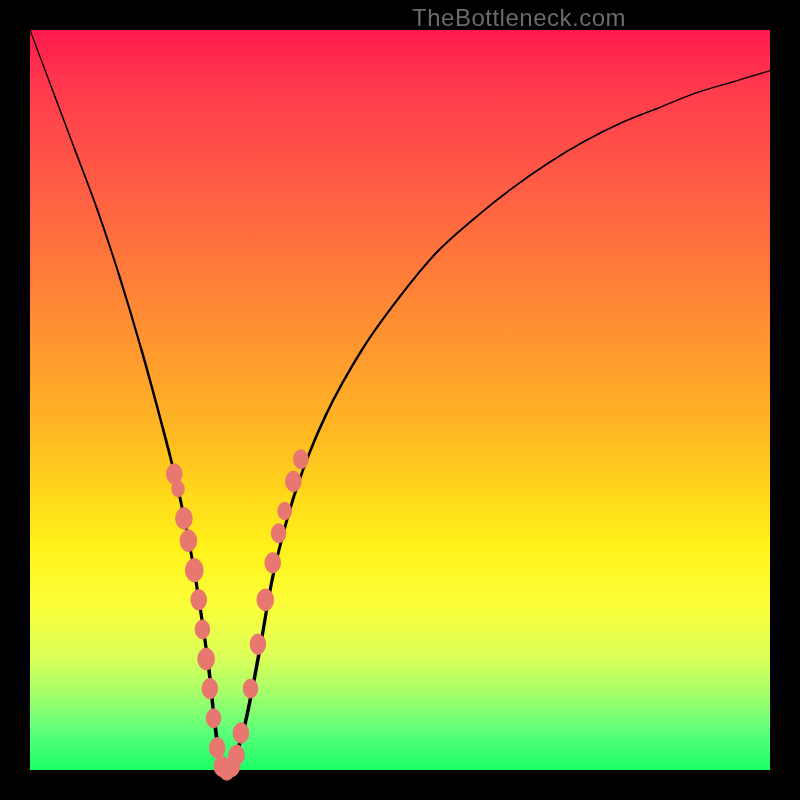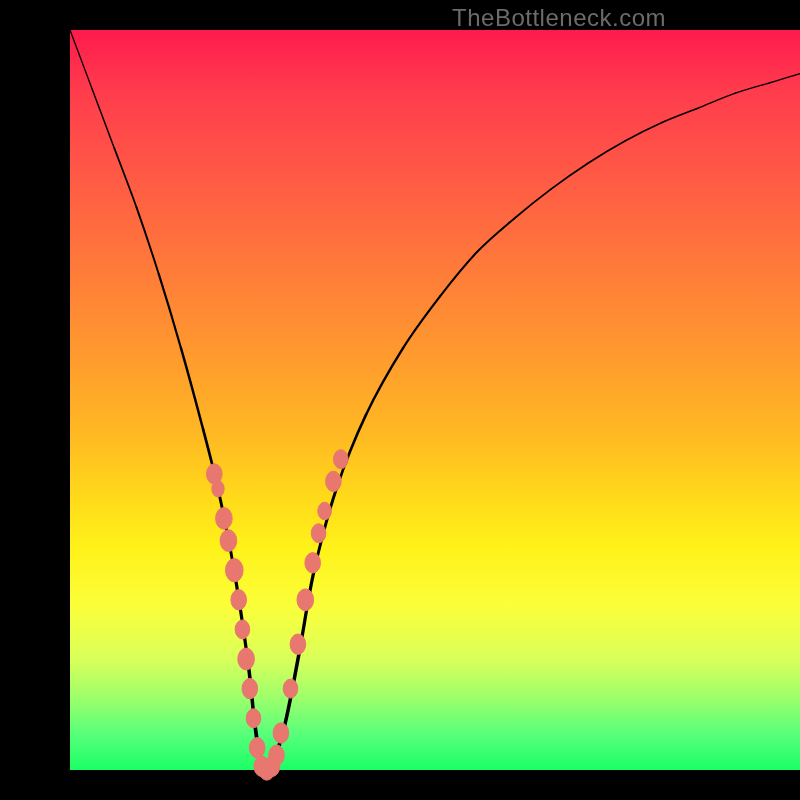--- a/index.html
+++ b/index.html
@@ -11,21 +11,20 @@
     background: #000;
     font-family: Arial, Helvetica, sans-serif;
   }
   .frame {
     position: absolute;
     left: 0;
     top: 0;
     width: 636px;
     height: 800px;
     background: #000;
-    margin-left: 40px;
   }
   .plot-area {
     position: absolute;
     left: 30px;
     top: 30px;
     width: 740px;
     height: 740px;
     
     background: linear-gradient(to bottom,
       #ff1a4d 0%,

